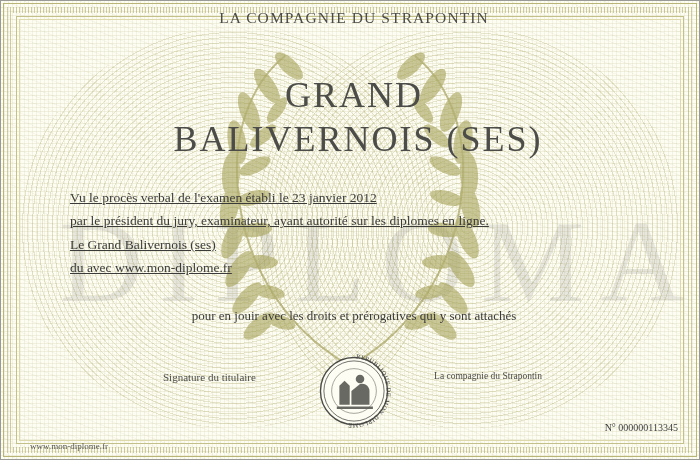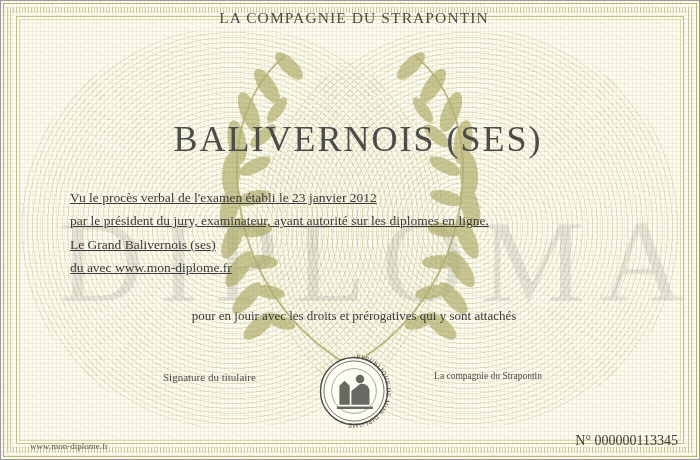--- a/index.html
+++ b/index.html
@@ -197,22 +197,22 @@
     position: absolute;
     left: 22px;
     bottom: 9px;
     font-size: 9px;
     color: #55554f;
     font-family: "Liberation Serif", serif;
   }
   .footer-right {
     position: absolute;
     right: 22px;
-    bottom: 11px;
-    font-size: 14px;
+    bottom: 27px;
+    font-size: 10px;
     color: #3b3b39;
   }
   .edge {
     position: absolute;
     inset: 0;
     border: 1px solid #9a9a96;
     pointer-events: none;
   }
 </style>
 </head>
@@ -278,20 +278,21 @@
       <ellipse cx="260" cy="140" rx="17" ry="7" transform="rotate(26 260 140)"></ellipse>
       <ellipse cx="252" cy="110" rx="16" ry="6.5" transform="rotate(40 252 110)"></ellipse>
       <ellipse cx="238" cy="84" rx="15" ry="6" transform="rotate(54 238 84)"></ellipse>
     </g>
   </svg>
 
   <div class="content">
 
     <div class="company-top">LA  COMPAGNIE DU STRAPONTIN</div>
 
+    <div class="title1">GRAND</div>
     <div class="title2">BALIVERNOIS (SES)</div>
 
     <div class="body-lines">
       <p>Vu le procès verbal de l'examen établi le 23 janvier 2012</p>
       <p>par le président du jury, examinateur, ayant autorité sur les diplomes en ligne.</p>
       <p>Le Grand Balivernois (ses)</p>
       <p>du avec www.mon-diplome.fr</p>
     </div>
 
     <div class="enjoy">pour en jouir avec les droits et prérogatives qui y sont attachés</div>

